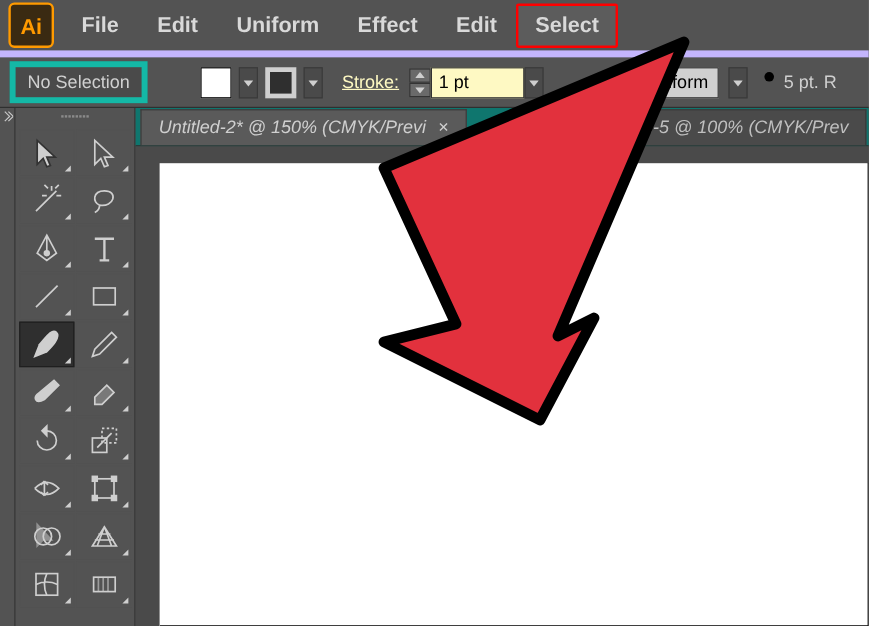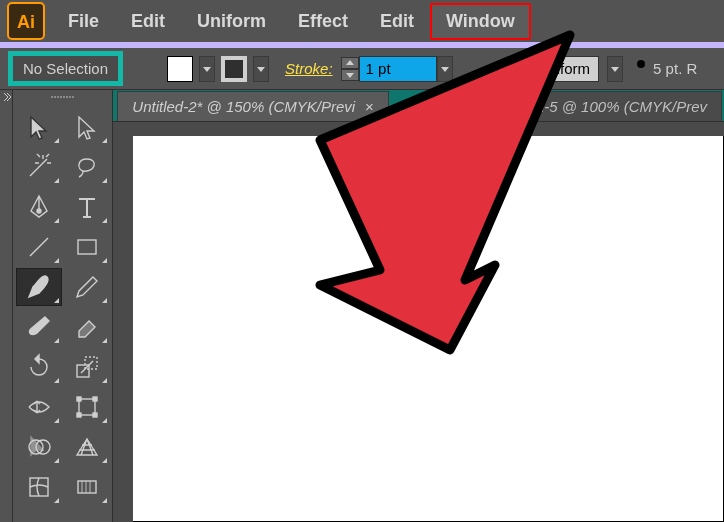--- a/index.html
+++ b/index.html
@@ -40,25 +40,25 @@
     color:#d0d0d0;
     font-size:15px;
     border-bottom:1px solid #2f2f2f;
   }
   .sel-label{padding:4px 10px;background:#4a4a4a;border:5px solid #14b8a6;}
   .swatch-group{display:flex;align-items:center;gap:6px;margin-left:36px;}
   .fill-swatch{width:26px;height:26px;background:#fff;border:1px solid #000;}
   .caret-btn{width:16px;height:26px;background:#4a4a4a;border:1px solid #3a3a3a;display:flex;align-items:center;justify-content:center;}
   .caret-btn svg{width:8px;height:8px;}
   .stroke-swatch{width:26px;height:26px;border:4px solid #cfcfcf;background:#2f2f2f;}
-  .ctrl-label{color:#fde047;text-decoration:underline;margin-left:8px;font-style:italic;}
+  .ctrl-label{color:#fef9c3;text-decoration:underline;margin-left:8px;}
   .spinner{display:flex;align-items:center;}
   .spin-btns{display:flex;flex-direction:column;}
   .spin-btns div{width:18px;height:12px;background:#6a6a6a;border:1px solid #333;display:flex;align-items:center;justify-content:center;}
-  .spin-val{width:78px;height:26px;background:#0ea5e9;border:1px solid #333;color:#000;display:flex;align-items:center;padding:4px 6px;}
+  .spin-val{width:78px;height:26px;background:#fef9c3;border:1px solid #333;color:#000;display:flex;align-items:center;padding:4px 6px;}
   .combo{height:26px;background:#d0d0d0;border:1px solid #333;color:#000;display:flex;align-items:center;padding:0 8px;}
   .dot-label{display:flex;gap:8px;margin-left:6px;}
   .dot{width:8px;height:8px;border-radius:50%;background:#000;}
 
   
   .workspace{display:flex;height:calc(100% - 90px);}
 
   .expand-strip{
     width:14px;background:#535353;border-right:1px solid #2f2f2f;
     display:flex;align-items:flex-start;justify-content:center;padding-top:2px;
@@ -110,21 +110,21 @@
         <rect x="2" y="2" width="36" height="36" rx="4" fill="#3a2a12" stroke="#ff9a00" stroke-width="2"></rect>
         <text x="20" y="27" text-anchor="middle" font-family="Arial" font-weight="bold" font-size="18" fill="#ff9a00">Ai</text>
       </svg>
   </div>
   <div id="menu-items" style="display: flex; font-weight: bold;">
       <div class="menu-item">File</div>
       <div class="menu-item">Edit</div>
       <div class="menu-item">Uniform</div>
       <div class="menu-item">Effect</div>
       <div class="menu-item">Edit</div>
-      <div class="menu-item highlight">Window</div>
+      <div class="menu-item highlight">Select</div>
     </div>
 </div>
 
 <div class="control-bar">
   <div class="sel-label">No Selection</div>
 
   <div class="swatch-group">
     <div class="fill-swatch"></div>
     <div class="caret-btn">
         <svg viewBox="0 0 8 8">

